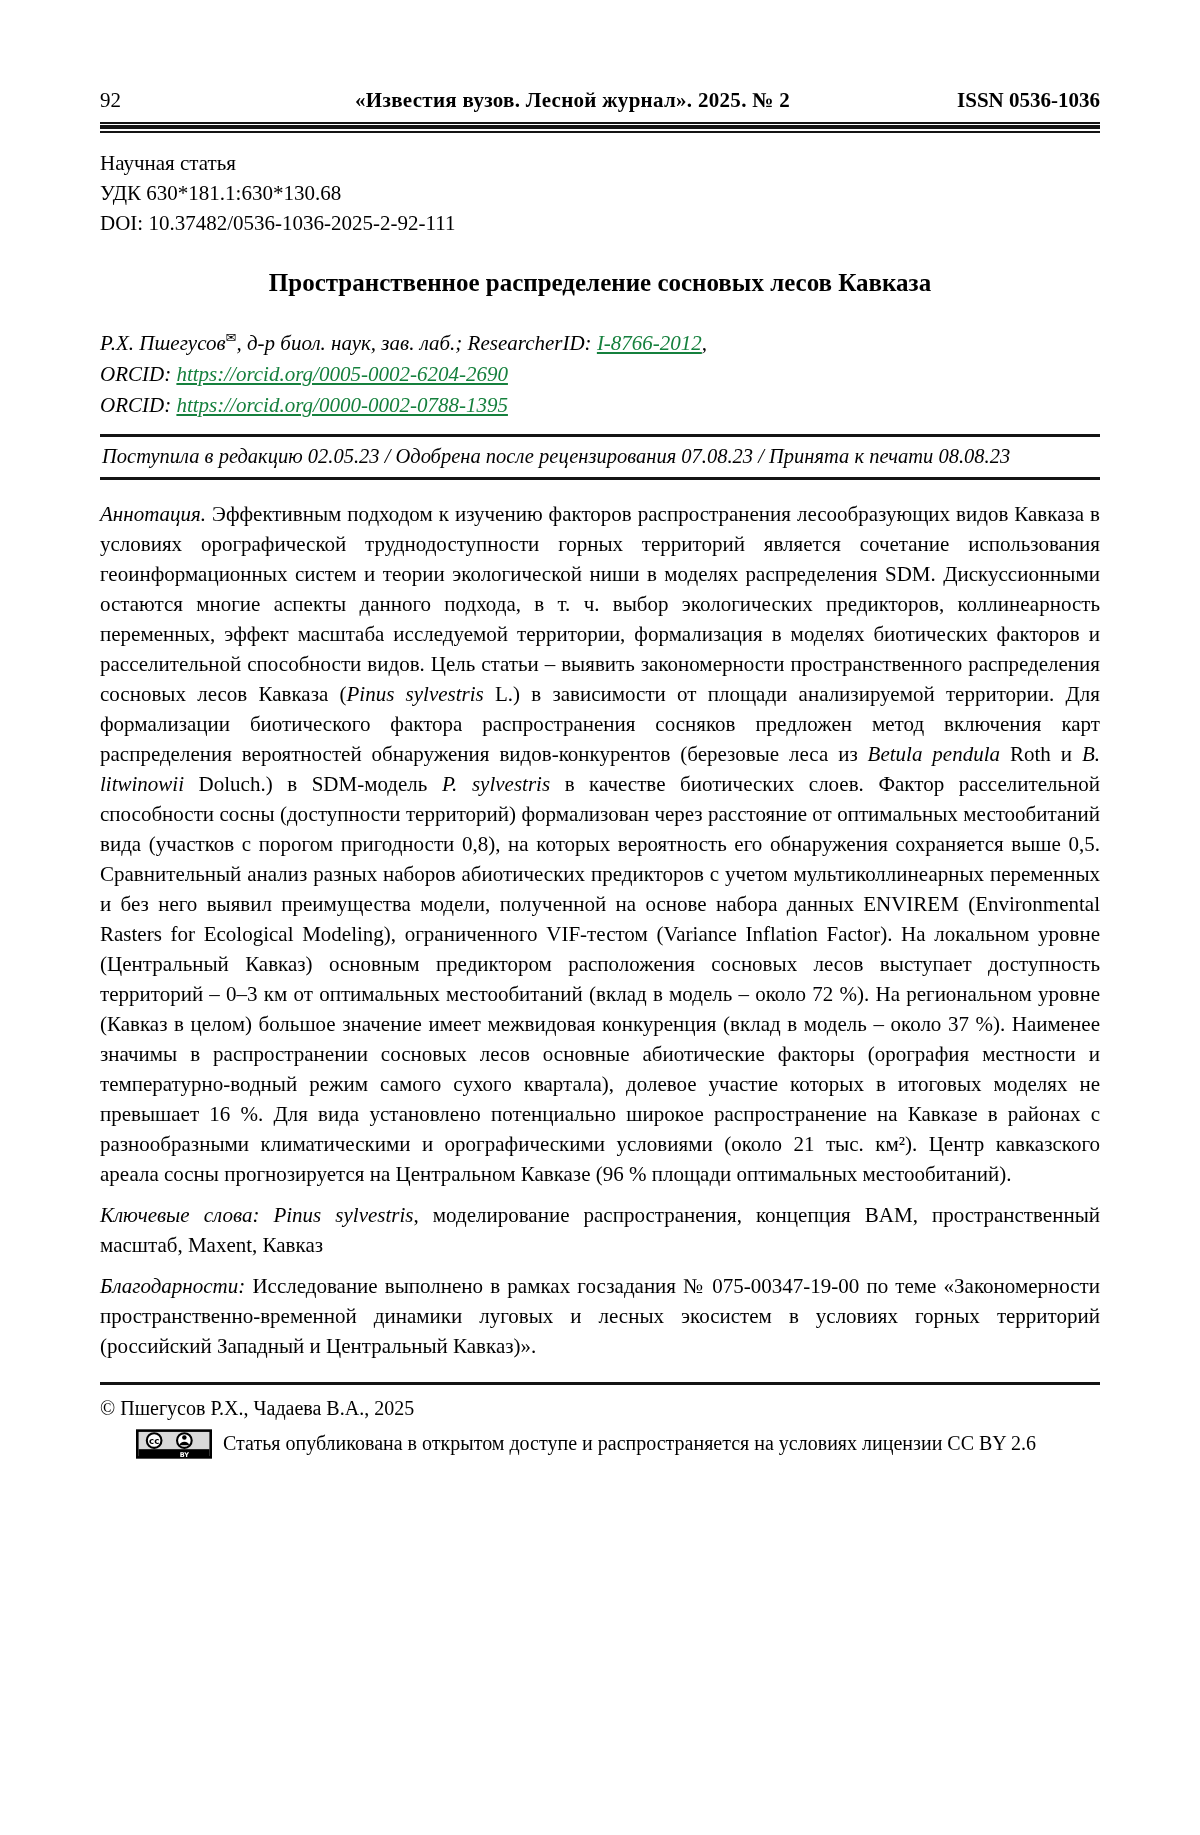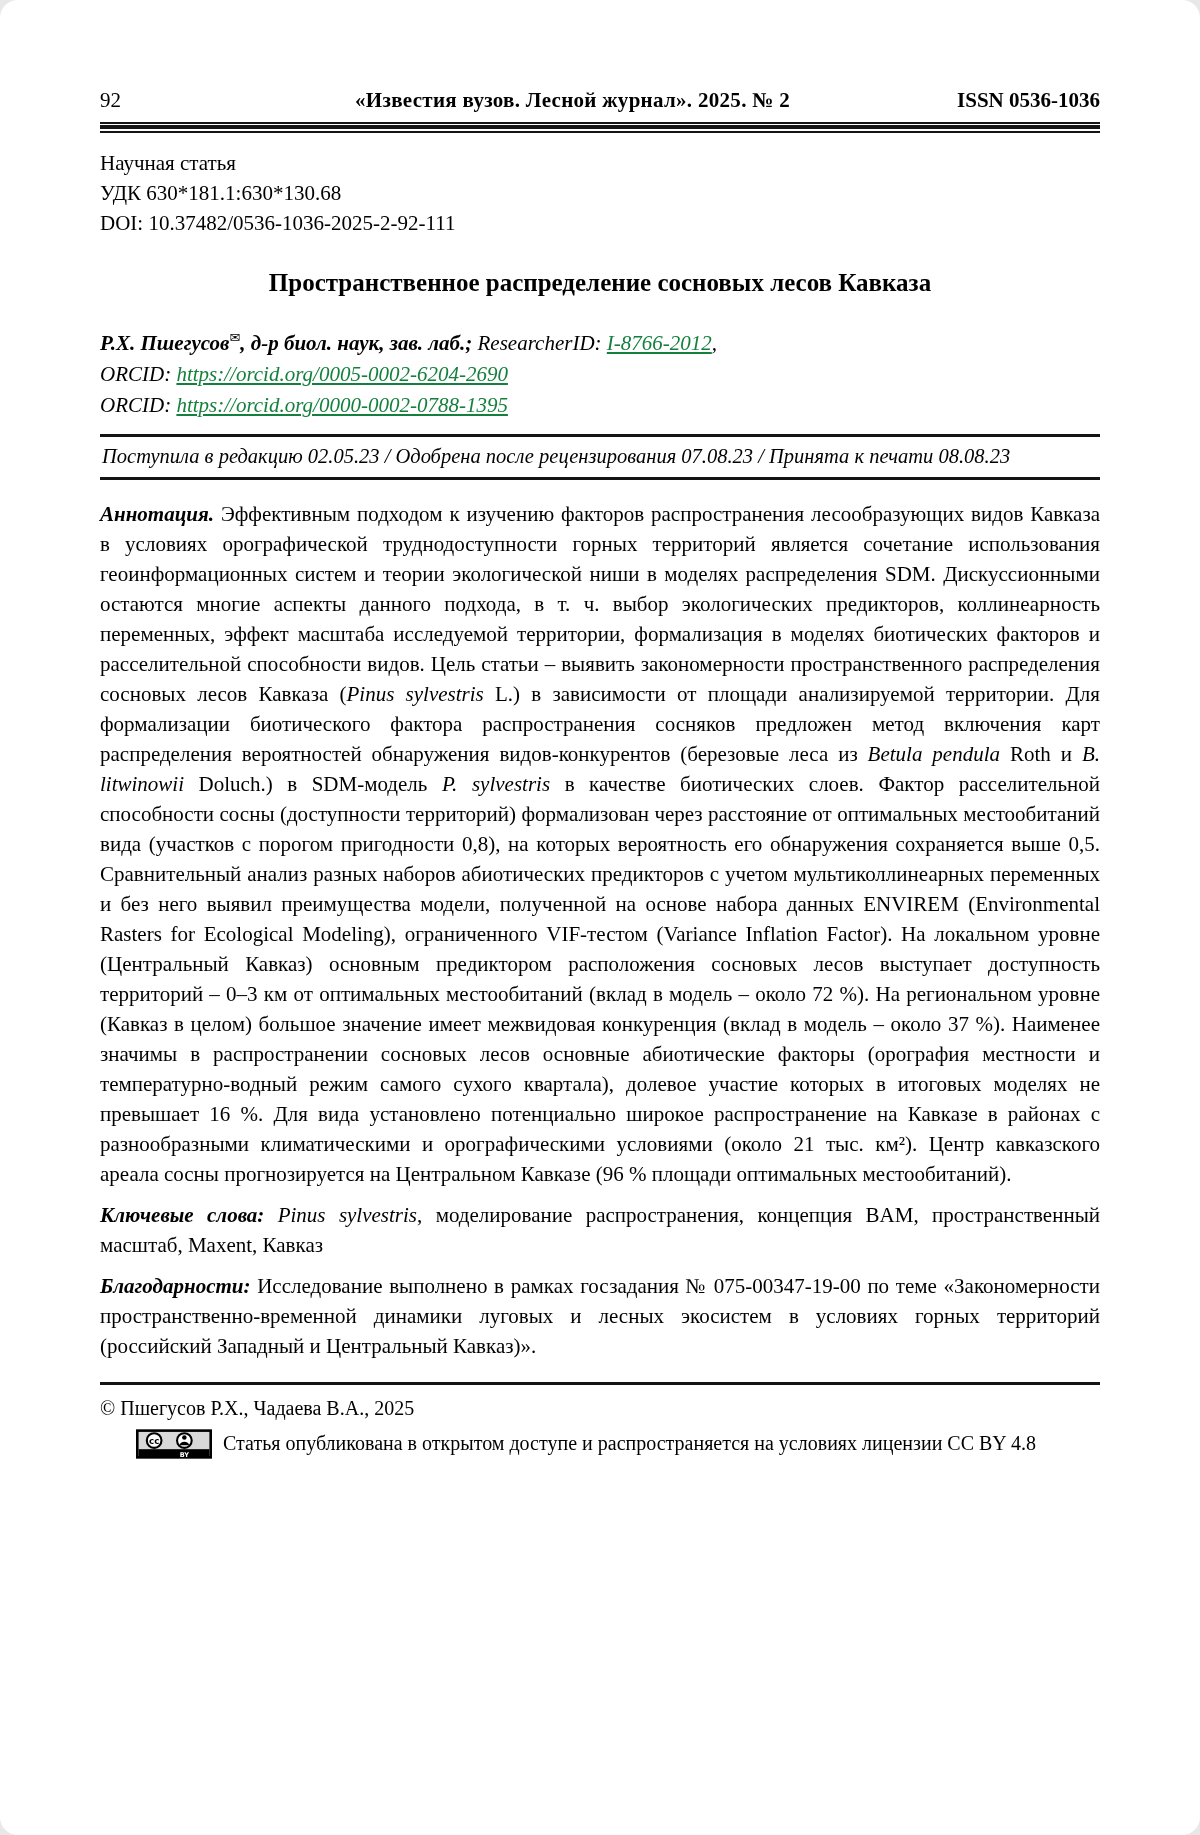--- a/index.html
+++ b/index.html
@@ -1,22 +1,22 @@
 <!DOCTYPE html>
 <html><head>
 <meta charset="utf-8">
 <style>
   html,body{margin:0;padding:0;background:#e8e8e8;}
   .page{
     width:1200px;height:1835px;box-sizing:border-box;
     margin:0 auto;background:#ffffff;color:#000;
     font-family:"Liberation Serif", serif;font-size:21px;
-    padding:88px 100px 16px 100px;overflow:hidden;position:relative;border-radius:18px;
+    padding:88px 100px 16px 100px;overflow:hidden;position:relative;
   }
-  .b{font-weight:bold;}
+  .b{font-weight:normal;}
   .i{font-style:italic;}
   .sup{vertical-align:super;font-size:0.62em;line-height:0;font-family:"DejaVu Sans",sans-serif;}
   .lnk{color:#15803d;text-decoration:underline;cursor:pointer;}
   .running-head{display:flex;align-items:baseline;font-size:21px;}
   .rh-page{width:130px;font-weight:normal;}
   .rh-journal{flex:1;text-align:center;font-weight:bold;letter-spacing:0.3px;}
   .rh-issn{width:185px;text-align:right;font-weight:bold;}
   .rule-double{margin-top:9px;}
   .rule-double .r1{height:1.5px;background:#141414;}
   .rule-double .r2{height:4px;background:#141414;margin-top:1.5px;}
@@ -85,17 +85,17 @@
       <svg class="badge" width="76" height="30" viewBox="0 0 88 34" xmlns="http://www.w3.org/2000/svg">
         <rect x="1.5" y="1.5" width="85" height="31" fill="#d9d9d9" stroke="#000" stroke-width="3"></rect>
         <rect x="3" y="23" width="82" height="9" fill="#000"></rect>
         <circle cx="21" cy="13" r="8.5" fill="#fff" stroke="#000" stroke-width="2.4"></circle>
         <text x="21" y="17" text-anchor="middle" font-family="DejaVu Sans, sans-serif" font-size="10" font-weight="bold" fill="#000">cc</text>
         <circle cx="56" cy="13" r="8.5" fill="#fff" stroke="#000" stroke-width="2.4"></circle>
         <circle cx="56" cy="9.5" r="2.6" fill="#000"></circle>
         <path d="M50.5 18.5 c0,-5.5 11,-5.5 11,0 z" fill="#000"></path>
         <text x="56" y="31.5" text-anchor="middle" font-family="DejaVu Sans, sans-serif" font-size="7.5" font-weight="bold" fill="#fff">BY</text>
       </svg>
-      <span>Статья опубликована в открытом доступе и распространяется на условиях лицензии CC BY 4.8</span>
+      <span>Статья опубликована в открытом доступе и распространяется на условиях лицензии CC BY 2.6</span>
     </div>
   </div>
 
 </div>
 
 </body></html>

